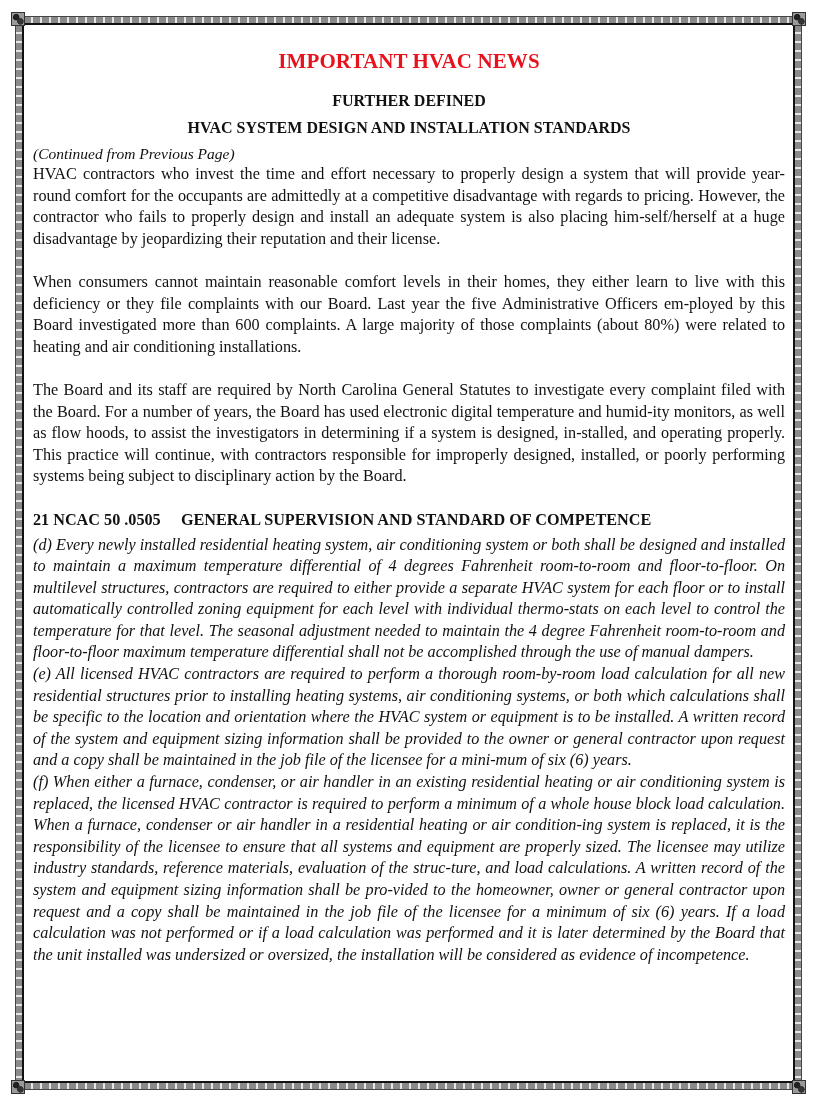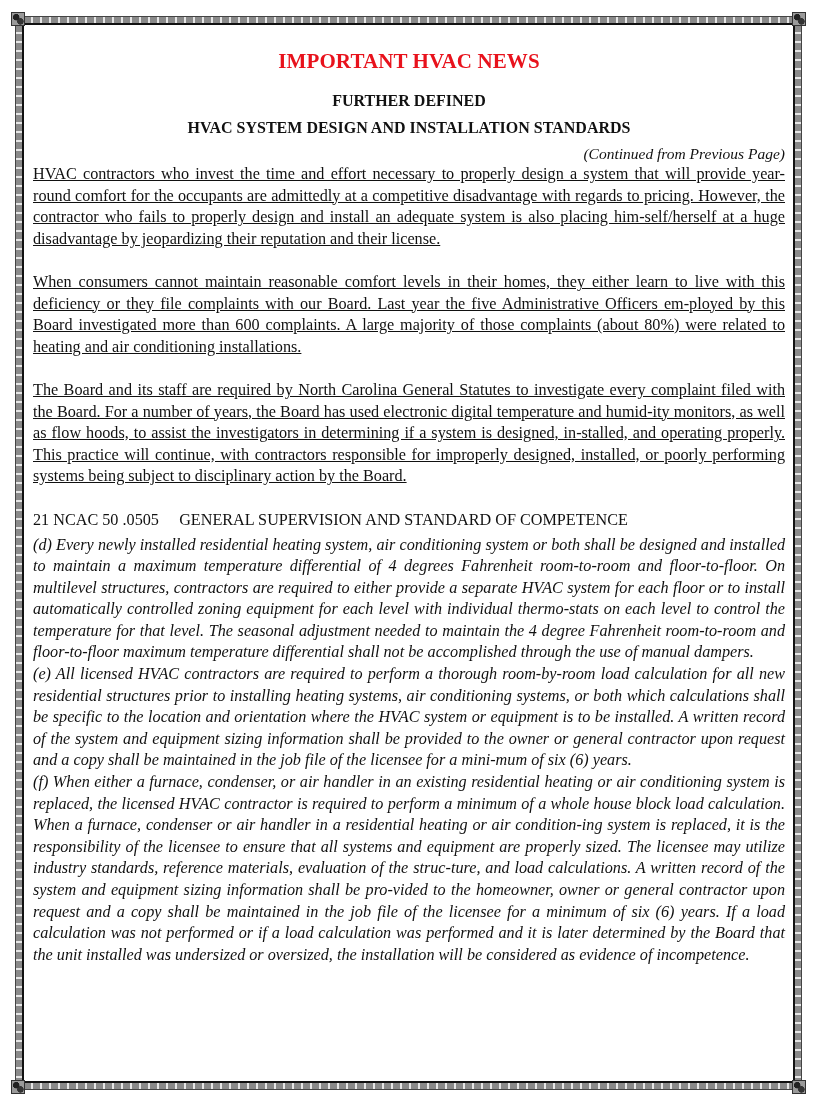--- a/index.html
+++ b/index.html
@@ -86,32 +86,31 @@
       letter-spacing: 0.1px;
     }
     .subhead {
       text-align: center;
       font-weight: bold;
       font-size: 16px;
       line-height: 19px;
       margin: 8px;
     }
     .continued {
-      text-align: right;
+      text-align: left;
       font-style: italic;
       font-size: 15.5px;
       line-height: 18px;
       margin: 0 0 1px 0;
     }
     p.para {
       margin: 0 0 21.6px 0;
-      text-decoration: underline;
     }
     .rule-heading {
-      font-weight: normal;
+      font-weight: bold;
       font-size: 16.2px;
       line-height: 21px;
       margin: 0 0 4px 0;
       text-align: left;
       white-space: pre;
     }
     p.rule {
       margin: 0;
       font-style: italic;
     }

